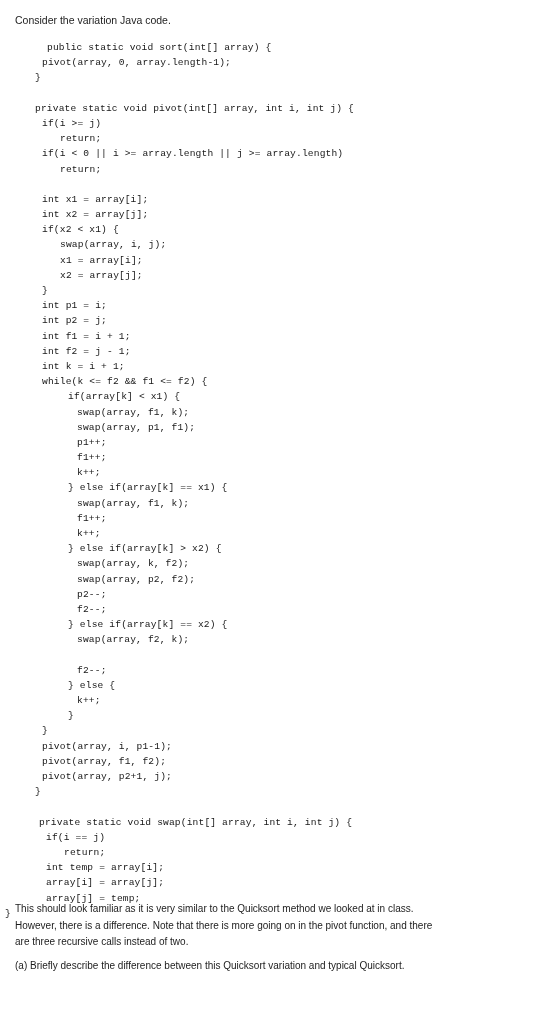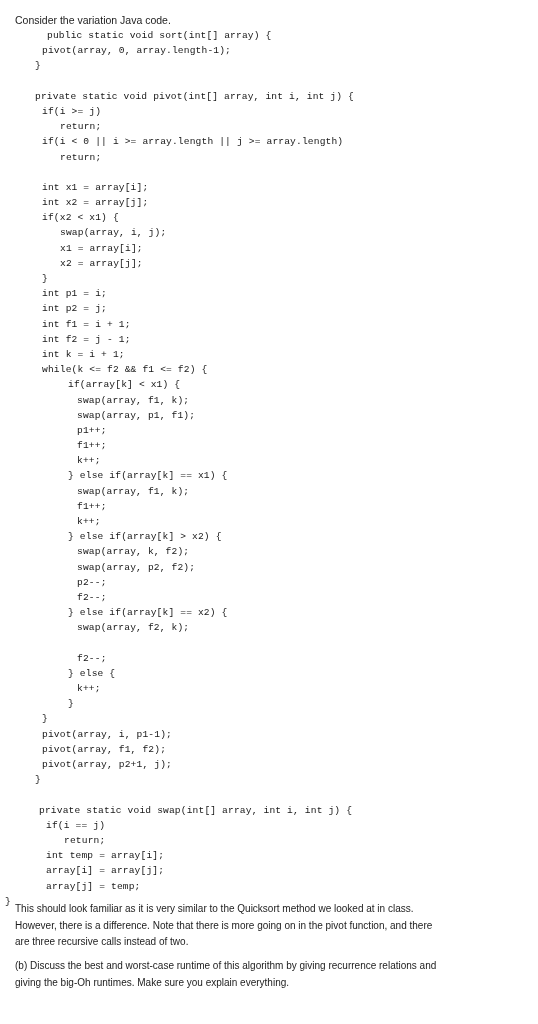--- a/index.html
+++ b/index.html
@@ -29,21 +29,21 @@
     top: 14px;
     font-family: "Liberation Sans", sans-serif;
     font-size: 10.5px;
     line-height: 13px;
     color: #1c1c1c;
     white-space: pre;
   }
   .code-block {
     position: absolute;
     left: 0px;
-    top: 28px;
+    top: 40px;
     width: 522px;
     font-family: "Liberation Mono", "DejaVu Sans Mono", monospace;
     font-size: 9.6px;
     line-height: 15.2px;
     color: #171717;
     letter-spacing: 0.15px;
     white-space: pre;
   }
   .code-line {
     height: 15.2px;
@@ -69,16 +69,16 @@
 
   <div class="intro">Consider the variation Java code.</div>
 
   <div class="code-block" id="code-block"><div class="code-line" style="padding-left: 47px;">public static void sort(int[] array) {</div><div class="code-line" style="padding-left: 42px;">pivot(array, 0, array.length-1);</div><div class="code-line" style="padding-left: 35px;">}</div><div class="code-line" style="padding-left: 0px;">&nbsp;</div><div class="code-line" style="padding-left: 35px;">private static void pivot(int[] array, int i, int j) {</div><div class="code-line" style="padding-left: 42px;">if(i &gt;= j)</div><div class="code-line" style="padding-left: 60px;">return;</div><div class="code-line" style="padding-left: 42px;">if(i &lt; 0 || i &gt;= array.length || j &gt;= array.length)</div><div class="code-line" style="padding-left: 60px;">return;</div><div class="code-line" style="padding-left: 0px;">&nbsp;</div><div class="code-line" style="padding-left: 42px;">int x1 = array[i];</div><div class="code-line" style="padding-left: 42px;">int x2 = array[j];</div><div class="code-line" style="padding-left: 42px;">if(x2 &lt; x1) {</div><div class="code-line" style="padding-left: 60px;">swap(array, i, j);</div><div class="code-line" style="padding-left: 60px;">x1 = array[i];</div><div class="code-line" style="padding-left: 60px;">x2 = array[j];</div><div class="code-line" style="padding-left: 42px;">}</div><div class="code-line" style="padding-left: 42px;">int p1 = i;</div><div class="code-line" style="padding-left: 42px;">int p2 = j;</div><div class="code-line" style="padding-left: 42px;">int f1 = i + 1;</div><div class="code-line" style="padding-left: 42px;">int f2 = j - 1;</div><div class="code-line" style="padding-left: 42px;">int k = i + 1;</div><div class="code-line" style="padding-left: 42px;">while(k &lt;= f2 &amp;&amp; f1 &lt;= f2) {</div><div class="code-line" style="padding-left: 68px;">if(array[k] &lt; x1) {</div><div class="code-line" style="padding-left: 77px;">swap(array, f1, k);</div><div class="code-line" style="padding-left: 77px;">swap(array, p1, f1);</div><div class="code-line" style="padding-left: 77px;">p1++;</div><div class="code-line" style="padding-left: 77px;">f1++;</div><div class="code-line" style="padding-left: 77px;">k++;</div><div class="code-line" style="padding-left: 68px;">} else if(array[k] == x1) {</div><div class="code-line" style="padding-left: 77px;">swap(array, f1, k);</div><div class="code-line" style="padding-left: 77px;">f1++;</div><div class="code-line" style="padding-left: 77px;">k++;</div><div class="code-line" style="padding-left: 68px;">} else if(array[k] &gt; x2) {</div><div class="code-line" style="padding-left: 77px;">swap(array, k, f2);</div><div class="code-line" style="padding-left: 77px;">swap(array, p2, f2);</div><div class="code-line" style="padding-left: 77px;">p2--;</div><div class="code-line" style="padding-left: 77px;">f2--;</div><div class="code-line" style="padding-left: 68px;">} else if(array[k] == x2) {</div><div class="code-line" style="padding-left: 77px;">swap(array, f2, k);</div><div class="code-line" style="padding-left: 0px;">&nbsp;</div><div class="code-line" style="padding-left: 77px;">f2--;</div><div class="code-line" style="padding-left: 68px;">} else {</div><div class="code-line" style="padding-left: 77px;">k++;</div><div class="code-line" style="padding-left: 68px;">}</div><div class="code-line" style="padding-left: 42px;">}</div><div class="code-line" style="padding-left: 42px;">pivot(array, i, p1-1);</div><div class="code-line" style="padding-left: 42px;">pivot(array, f1, f2);</div><div class="code-line" style="padding-left: 42px;">pivot(array, p2+1, j);</div><div class="code-line" style="padding-left: 35px;">}</div><div class="code-line" style="padding-left: 0px;">&nbsp;</div><div class="code-line" style="padding-left: 39px;">private static void swap(int[] array, int i, int j) {</div><div class="code-line" style="padding-left: 46px;">if(i == j)</div><div class="code-line" style="padding-left: 64px;">return;</div><div class="code-line" style="padding-left: 46px;">int temp = array[i];</div><div class="code-line" style="padding-left: 46px;">array[i] = array[j];</div><div class="code-line" style="padding-left: 46px;">array[j] = temp;</div><div class="code-line" style="padding-left: 5px;">}</div></div>
 
   <div class="prose prose-note">
     <p>This should look familiar as it is very similar to the Quicksort method we looked at in class. However, there is a difference. Note that there is more going on in the pivot function, and there are three recursive calls instead of two.</p>
   </div>
 
   <div class="prose prose-questions">
-    <p>(b) Discuss the best and worst-case runtime of this algorithm by giving recurrence relations and giving the big-Oh runtimes. Make sure you explain everything.</p>
+    <p>(a) Briefly describe the difference between this Quicksort variation and typical Quicksort.</p>
   </div>
 
 </div>
 
 </body></html>

